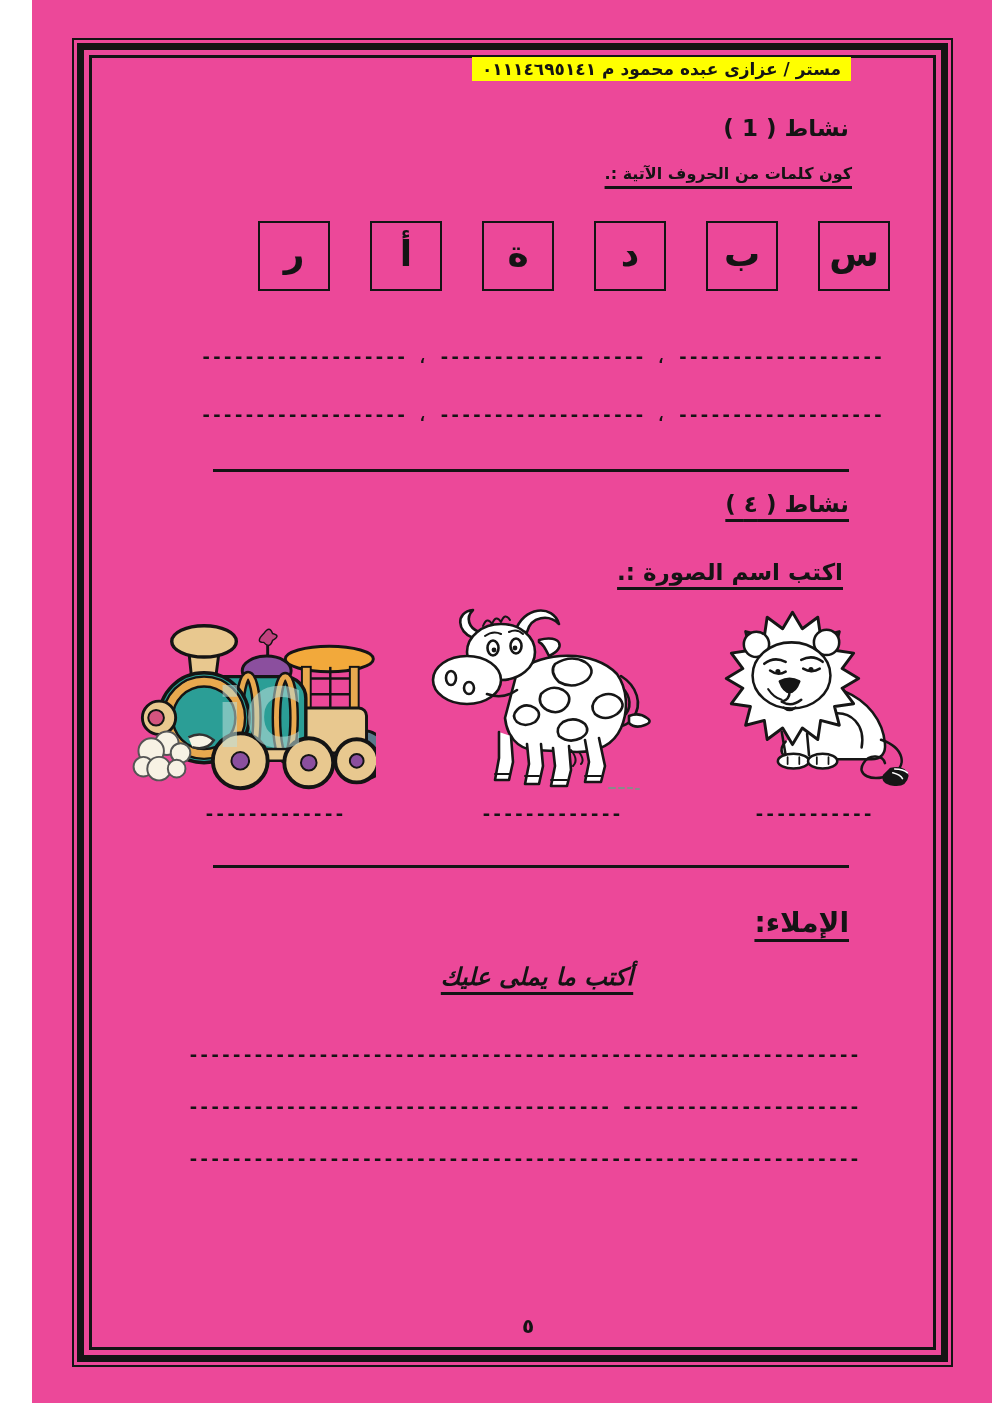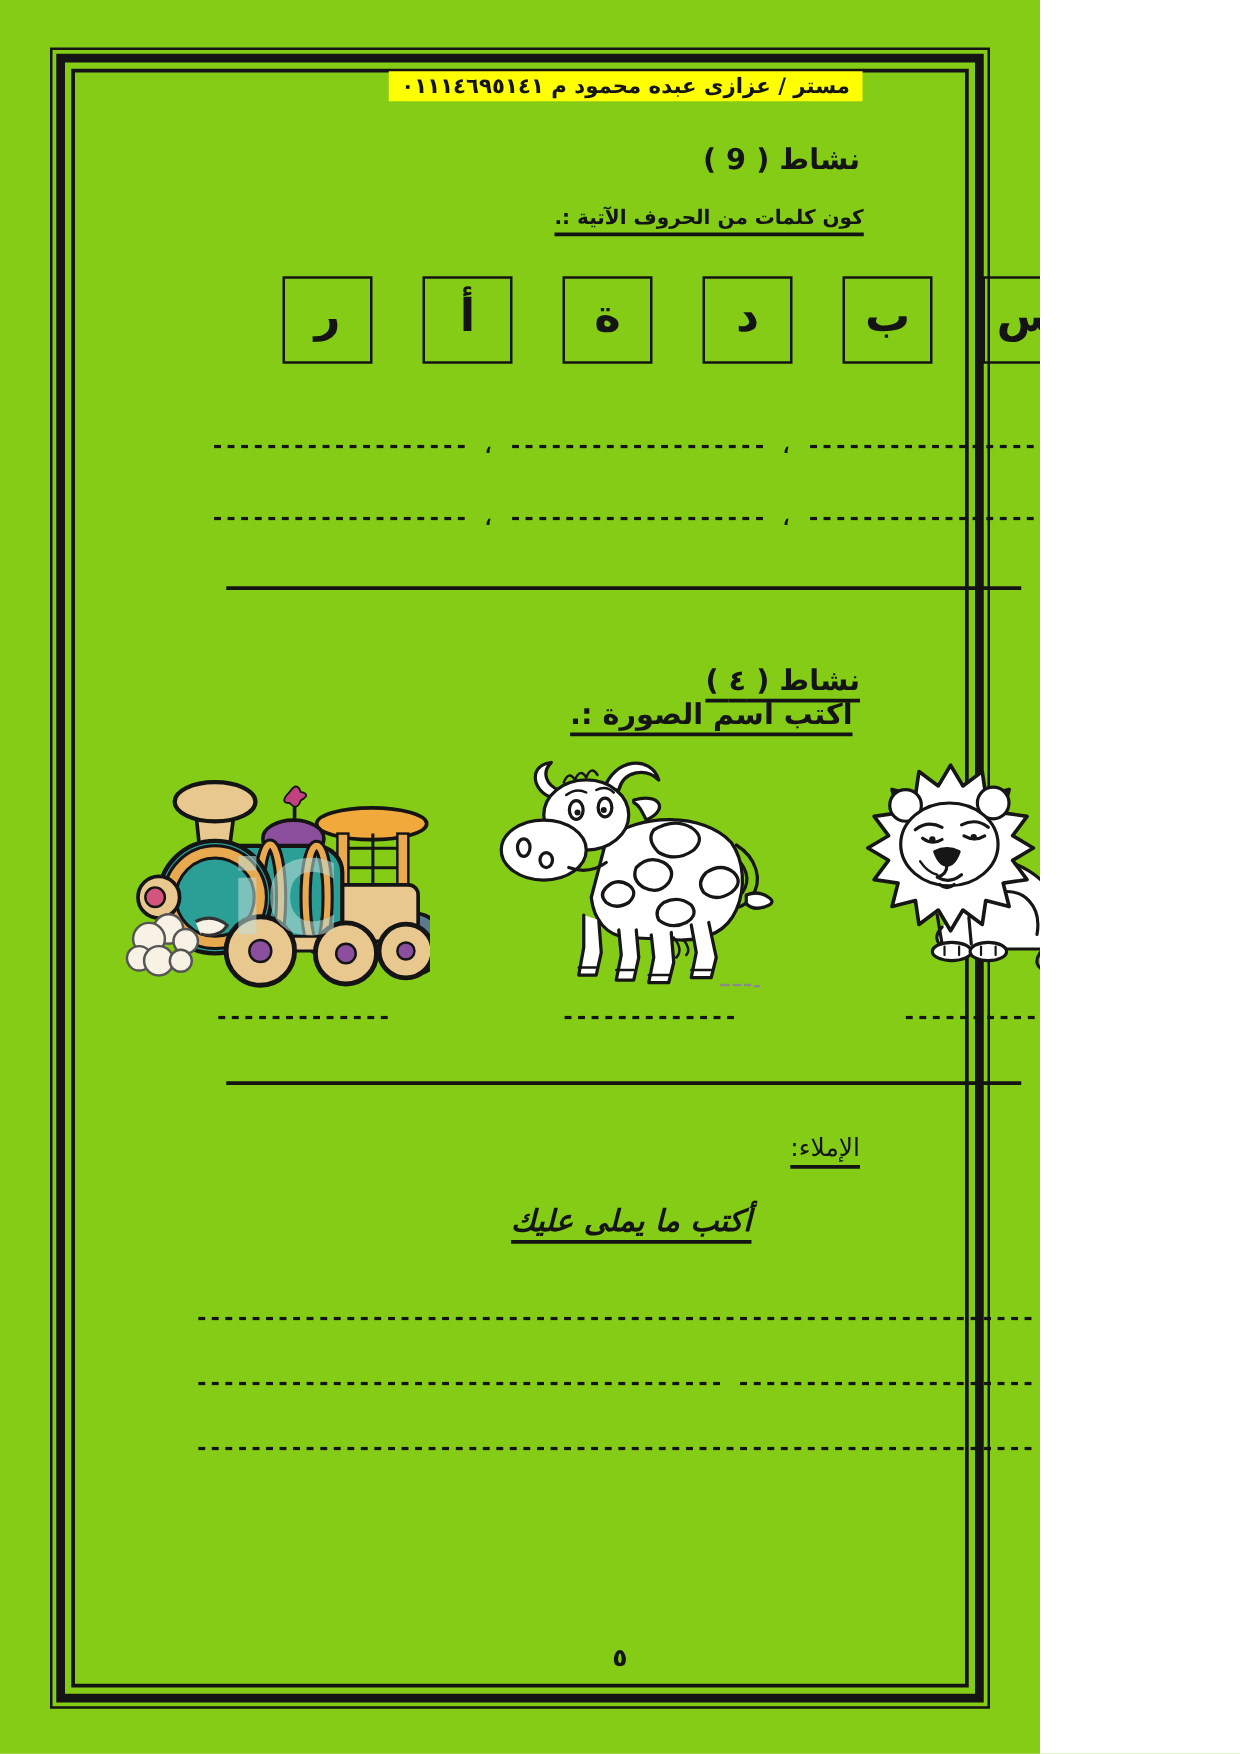--- a/index.html
+++ b/index.html
@@ -1,17 +1,17 @@
 <!DOCTYPE html>
 <html lang="ar"><head>
 <meta charset="utf-8">
 <style>
   * { margin:0; padding:0; box-sizing:border-box; }
   body { background:#fff; font-family:"DejaVu Sans", sans-serif; }
-  .page { position:relative; width:832px; height:1403px; background:#84cc16; overflow:hidden; color:#141414; }
+  .page { position:relative; width:961px; height:1403px; background:#ec4899; overflow:hidden; color:#141414;margin-left:32px; }
 
   
   .b1 { position:absolute; left:40px; right:40px; top:38px; bottom:36px; border:2px solid #141414; }
   .b2 { position:absolute; left:45px; right:45px; top:43px; bottom:41px; border:7px solid #141414; }
   .b3 { position:absolute; left:57px; right:57px; top:55px; bottom:53px; border:3px solid #141414; }
 
   .abs { position:absolute; direction:rtl; white-space:nowrap; }
   .u { text-decoration:underline; text-decoration-thickness:2.5px; text-underline-offset:7px; }
 
   .header-banner { top:57px; right:142px; background:#ffff00; font-size:17px; font-weight:bold; padding:2px 10px; }
@@ -24,52 +24,52 @@
   .lbox { width:72px; height:70px; border:2.5px solid #141414; display:flex; align-items:center;
           justify-content:center; font-size:36px; font-weight:bold; padding-bottom:6px; }
 
   .dash { font-family:"DejaVu Sans Mono", monospace; font-weight:bold; font-size:18px; color:#141414; }
   .a3-d1 { top:346px; left:160px; width:700px; text-align:center; }
   .a3-d2 { top:404px; left:160px; width:700px; text-align:center; }
 
   .hr { position:absolute; left:181px; width:636px; height:3px; background:#141414; }
   .hr1 { top:469px; } .hr2 { top:865px; }
 
-  .a4-title { top:532px; right:144px; font-size:23px; font-weight:bold; }
+  .a4-title { top:491px; right:144px; font-size:23px; font-weight:bold; }
   .a4-instr { top:559px; right:150px; font-size:23px; font-weight:bold; }
 
   .pic { position:absolute; }
   .pic-train { left:96px;  top:614px; }
   .pic-cow   { left:380px; top:598px; }
   .pic-lion  { left:668px; top:594px; }
 
   .img-dash { top:803px; direction:ltr; }
   .d-train { left:172px; } .d-cow { left:449px; } .d-lion { left:722px; }
 
-  .imla-title { top:906px; right:144px; font-size:20px; font-weight:normal; }
+  .imla-title { top:906px; right:144px; font-size:28px; font-weight:bold; }
   .imla-instr { top:963px; left:0; width:992px; text-align:center; font-size:24px;
                 font-weight:bold; font-style:italic;padding-left:18px; }
 
   .dict { direction:ltr; left:156px; width:690px; overflow:hidden; }
   .dict1 { top:1044px; } .dict2 { top:1096px; } .dict3 { top:1148px; }
 
   .page-num { top:1314px; left:0; width:992px; text-align:center; font-size:20px; font-weight:bold; }
 </style>
 </head>
 <body>
 
 <div class="page">
 
   <div class="b1"></div>
   <div class="b2"></div>
   <div class="b3"></div>
 
   <div class="abs header-banner">مستر / عزازى عبده محمود م ٠١١١٤٦٩٥١٤١</div>
 
-  <div class="abs a3-title">نشاط ( 9 )</div>
+  <div class="abs a3-title">نشاط ( 1 )</div>
   <div class="abs a3-instr u">كون كلمات من الحروف الآتية :.</div>
 
   <div class="letters-row">
     <div class="lbox">س</div>
     <div class="lbox">ب</div>
     <div class="lbox">د</div>
     <div class="lbox">ة</div>
     <div class="lbox">أ</div>
     <div class="lbox">ر</div>
   </div>

